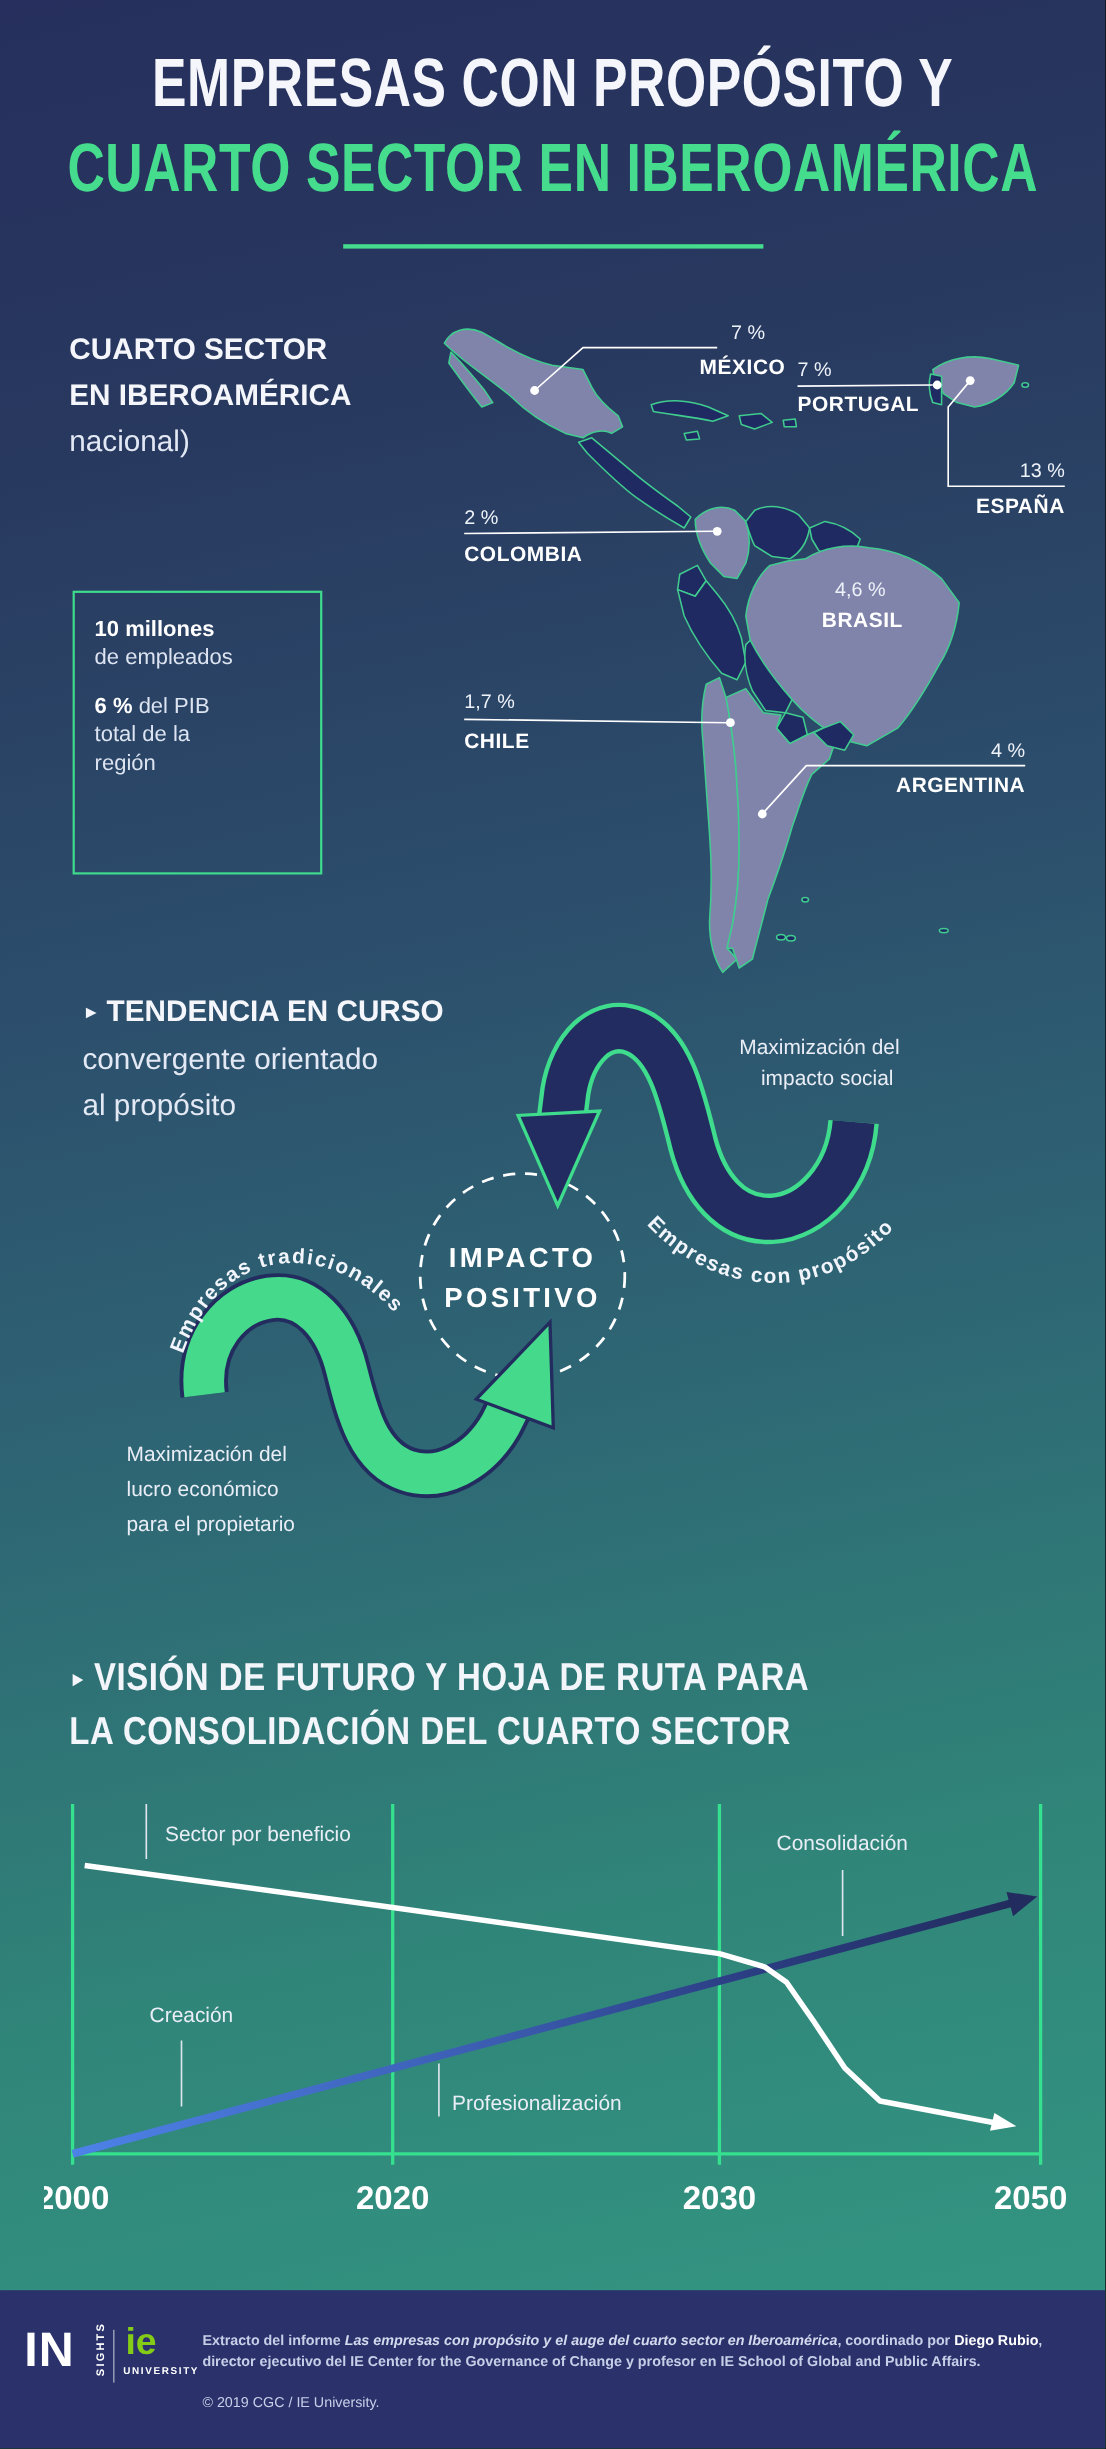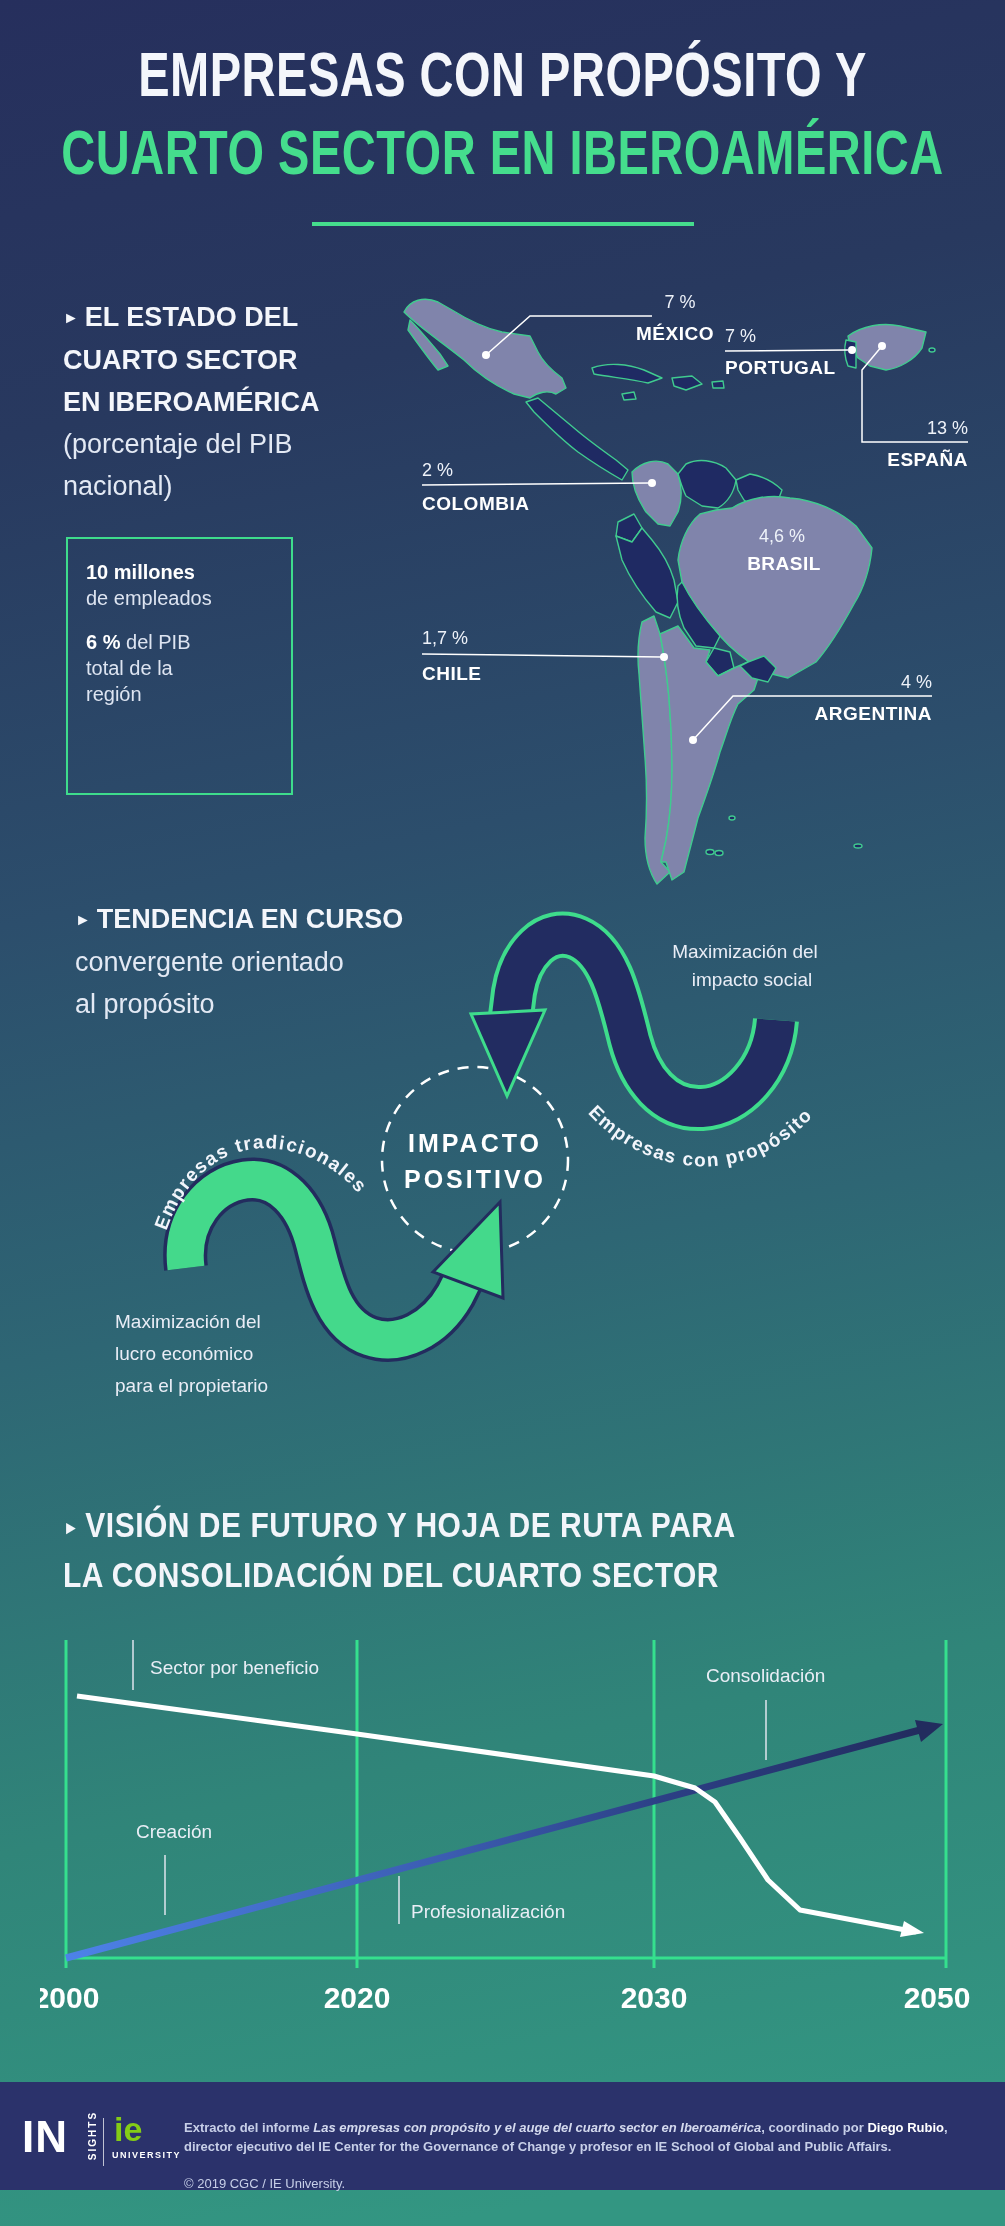--- a/index.html
+++ b/index.html
@@ -50,24 +50,22 @@
 </head>
 <body>
 
 <div id="page">
 
   <div class="abs title-line title-white" style="top:38px;left:0;">EMPRESAS CON PROPÓSITO Y</div>
   <div class="abs title-line title-green" style="top:116px;left:0;">CUARTO SECTOR EN IBEROAMÉRICA</div>
   <div class="abs title-rule" style="top:222px;left:312px;width:382px;"></div>
 
   <div class="abs" style="left:63px;top:296px;width:320px;">
-    <div class="h-bold"><span class="bullet">►</span><span>EL ESTADO DEL</span></div>
     <div class="h-bold">CUARTO SECTOR</div>
     <div class="h-bold">EN IBEROAMÉRICA</div>
-    <div class="h-light">(porcentaje del PIB</div>
     <div class="h-light">nacional)</div>
   </div>
 
   <div class="abs stats-box" style="left:66px;top:537px;width:227px;height:258px;">
     <div class="stat">
       <div><b>10 millones</b></div>
       <div>de empleados</div>
     </div>
     <div class="stat">
       <div><b>6 %</b><span> del PIB</span></div>
@@ -245,21 +243,21 @@
     <text class="chart-label" x="666" y="52">Consolidación</text>
     <text class="chart-label" x="96" y="208">Creación</text>
     <text class="chart-label" x="371" y="288">Profesionalización</text>
 
     <text class="chart-year" x="26" y="378" text-anchor="middle">2000</text>
     <text class="chart-year" x="317" y="378" text-anchor="middle">2020</text>
     <text class="chart-year" x="614" y="378" text-anchor="middle">2030</text>
     <text class="chart-year" x="897" y="378" text-anchor="middle">2050</text>
   </svg>
 
-  <div id="footer" class="abs" style="left:0;top:2082px;width:1005px;height:108px;">
+  <div id="footer" class="abs" style="left:0;top:2082px;width:1005px;height:144px;">
     <div class="abs logo-in" style="left:22px;top:30px;">IN</div>
     <div class="abs logo-sights" style="left:62px;top:48px;width:60px;text-align:center;">SIGHTS</div>
     <div class="abs" style="left:103px;top:36px;width:1px;height:48px;background:#ffffff;opacity:.7;"></div>
     <div class="abs logo-ie" style="left:114px;top:28px;">ie</div>
     <div class="abs logo-univ" style="left:112px;top:68px;">UNIVERSITY</div>
     <div class="abs foot-text" style="left:184px;top:36px;width:790px;font-weight:bold;">
       <span>Extracto del informe </span><i>Las empresas con propósito y el auge del cuarto sector en Iberoamérica</i><span>, coordinado por </span><b>Diego Rubio</b><span>, director ejecutivo del IE Center for the Governance of Change y profesor en IE School of Global and Public Affairs.</span>
     </div>
     <div class="abs foot-text" style="left:184px;top:92px;width:400px;">© 2019 CGC / IE University.</div>
   </div>

